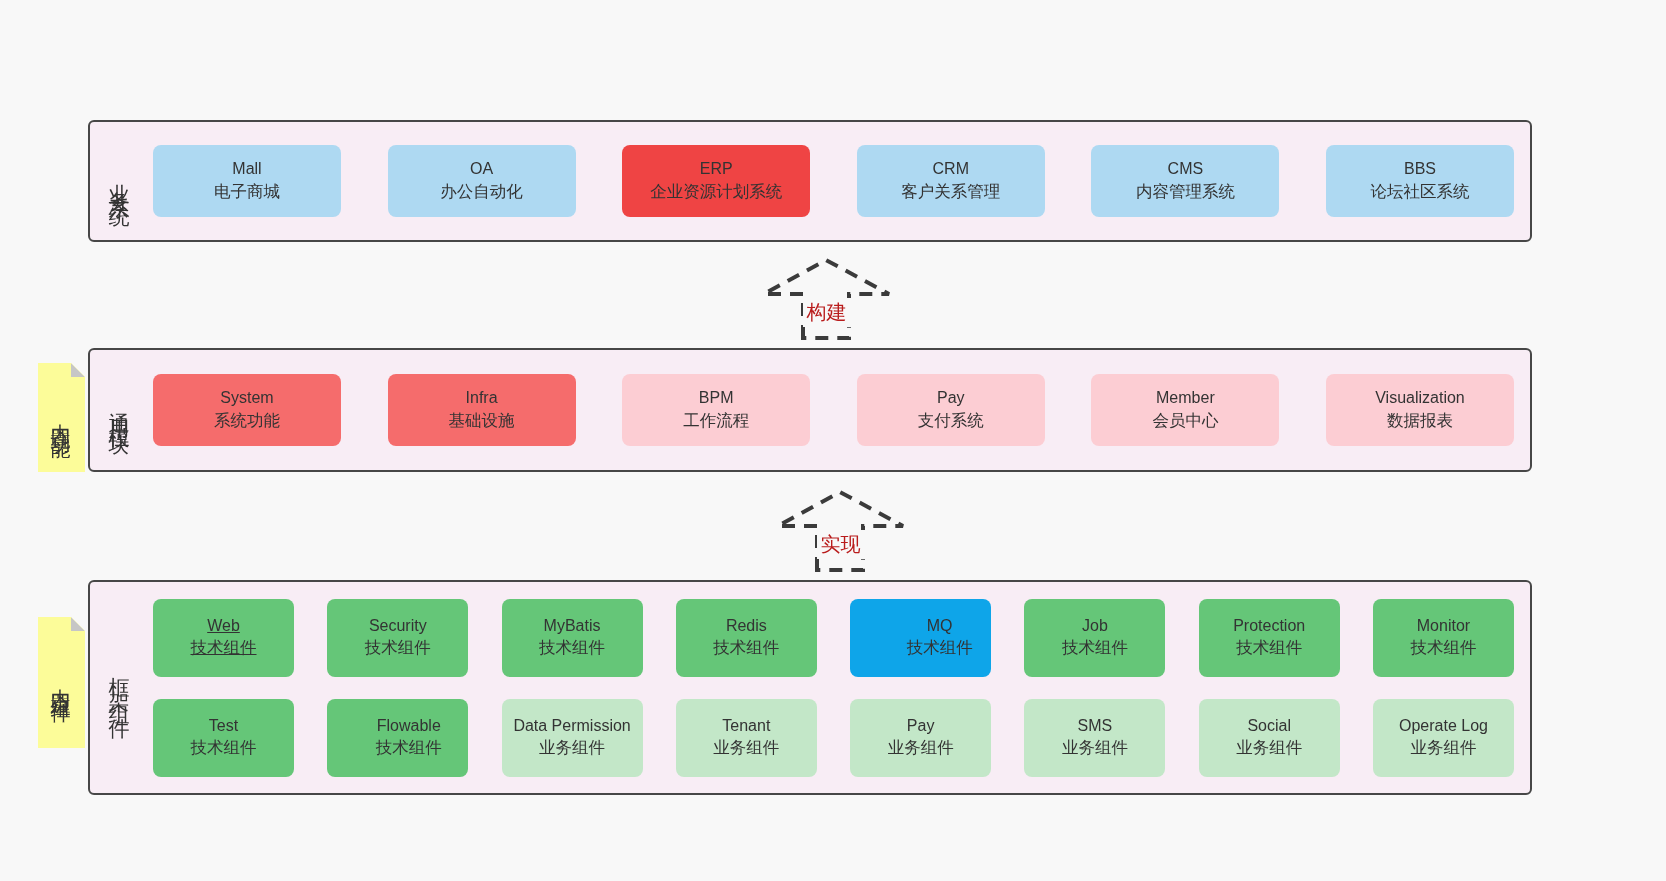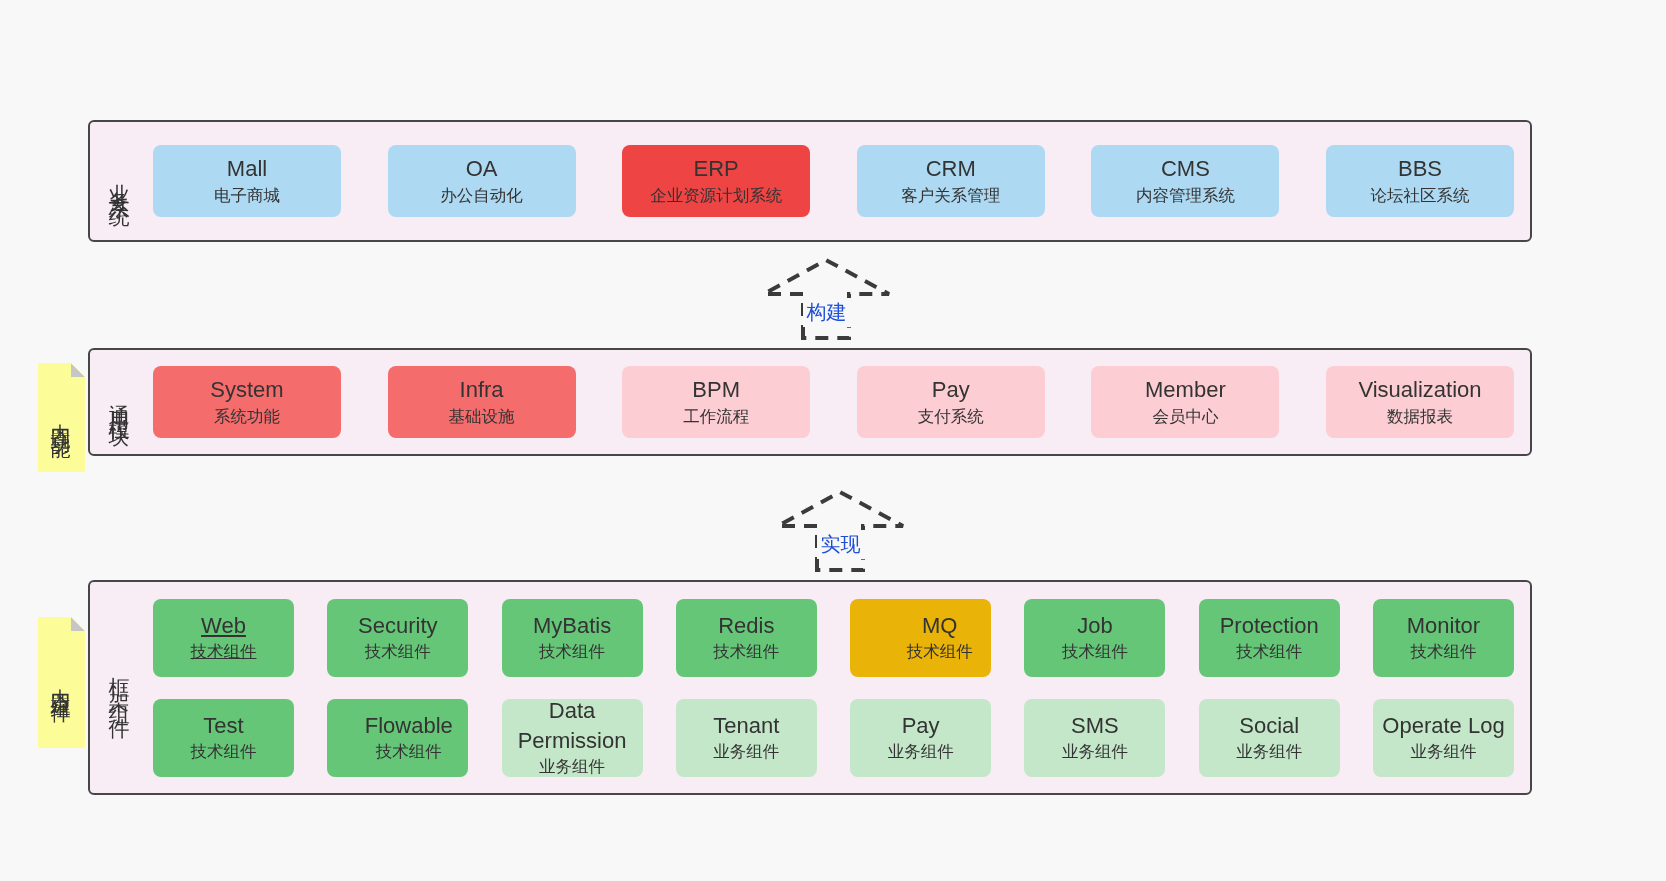--- a/index.html
+++ b/index.html
@@ -17,21 +17,21 @@
   .container{
     position:absolute;
     background:#f8edf5;
     border:2px solid #474747;
     border-radius:6px;
     display:flex;
     align-items:center;
     box-sizing:border-box;
   }
   #sec-business  {left:88px; top:120px; width:1444px; height:122px;}
-  #sec-modules   {left:88px; top:348px; width:1444px; height:108px;}
+  #sec-modules   {left:88px; top:348px; width:1444px; height:124px;}
   #sec-components{left:88px; top:580px; width:1444px; height:215px;}
 
   .v-label{
     writing-mode:vertical-rl;
     text-orientation:upright;
     font-size:21px;
     letter-spacing:7px;
     margin-left:15px;
     color:#333;
     white-space:nowrap;
@@ -54,21 +54,21 @@
     align-items:center;
     justify-content:center;
     text-align:center;
     line-height:1.4;
     color:#333;
     box-sizing:border-box;
     padding:2px 6px;
   }
   .cols-6 .box{width:188px;height:72px;}
   .cols-8 .box{width:141px;height:78px;}
-  .box-title{font-size:22px;line-height:1.35;}
+  .box-title{font-size:16px;line-height:1.35;}
   .box-subtitle{font-size:16.5px;line-height:1.45;}
 
   
   .sticky-tag{
     position:absolute;
     width:47px;
     background:#fcfc99;
     display:flex;
     align-items:center;
     justify-content:center;
@@ -96,21 +96,21 @@
   #arrow-build    {left:759px; top:254px;}
   #arrow-implement{left:773px; top:486px;}
   .arrow svg{display:block;}
   .arrow-label{
     position:absolute;
     left:50%; top:44px;
     transform:translateX(-50%);
     background:#f8f8f8;
     font-size:20px;
     padding:1px 4px;
-    color:#1d4ed8;
+    color:#b91c1c;
     white-space:nowrap;
     text-align:center;
   }
 </style>
 </head>
 <body>
 
 <div class="canvas">
 
   <section class="container" id="sec-business">
@@ -212,21 +212,21 @@
             <div class="box-subtitle">技术组件</div>
           </div>
           <div class="box" style="background: rgb(101, 198, 120);">
             <div class="box-title">MyBatis</div>
             <div class="box-subtitle">技术组件</div>
           </div>
           <div class="box" style="background: rgb(101, 198, 120);">
             <div class="box-title">Redis</div>
             <div class="box-subtitle">技术组件</div>
           </div>
-          <div class="box" style="background: #eab308; padding-left: 44px;">
+          <div class="box" style="background: #0ea5e9; padding-left: 44px;">
             <div class="box-title">MQ</div>
             <div class="box-subtitle">技术组件</div>
           </div>
           <div class="box" style="background: rgb(101, 198, 120);">
             <div class="box-title">Job</div>
             <div class="box-subtitle">技术组件</div>
           </div>
           <div class="box" style="background: rgb(101, 198, 120);">
             <div class="box-title">Protection</div>
             <div class="box-subtitle">技术组件</div>

